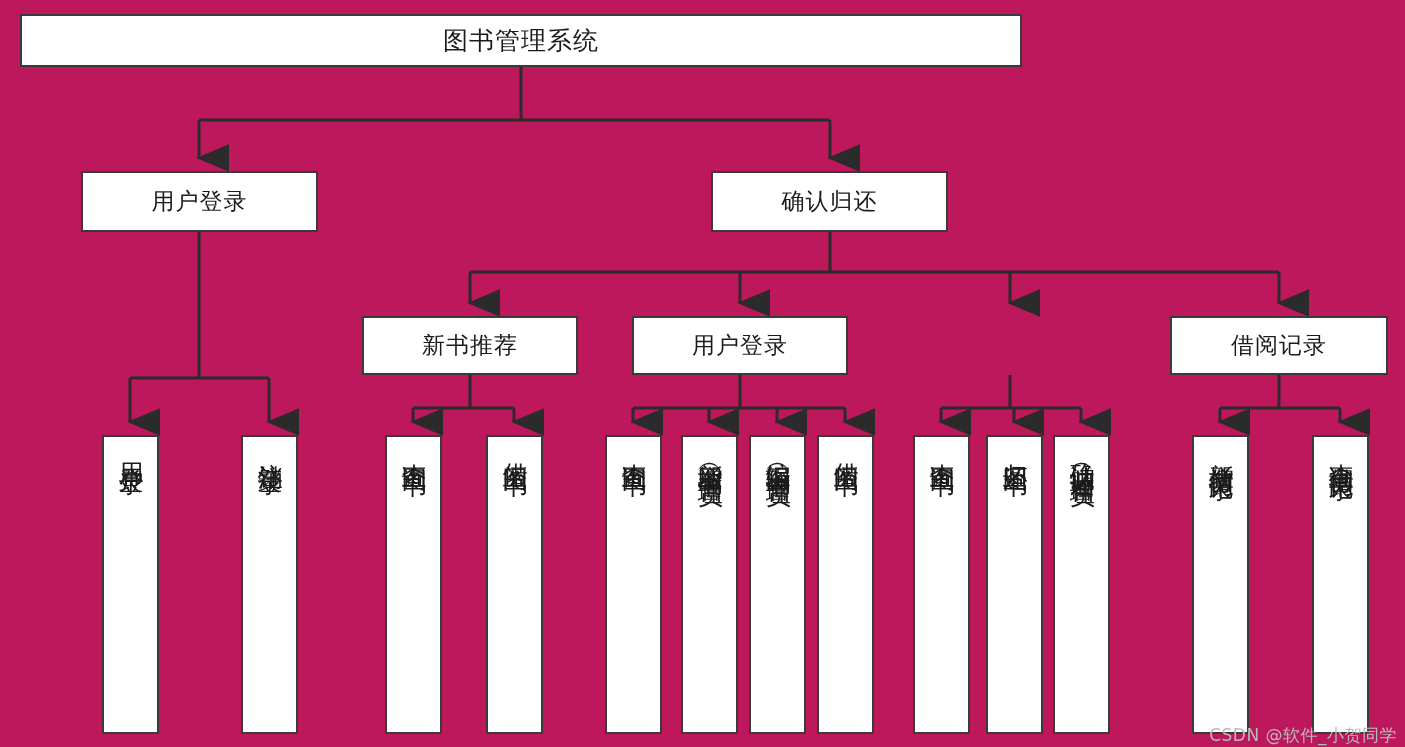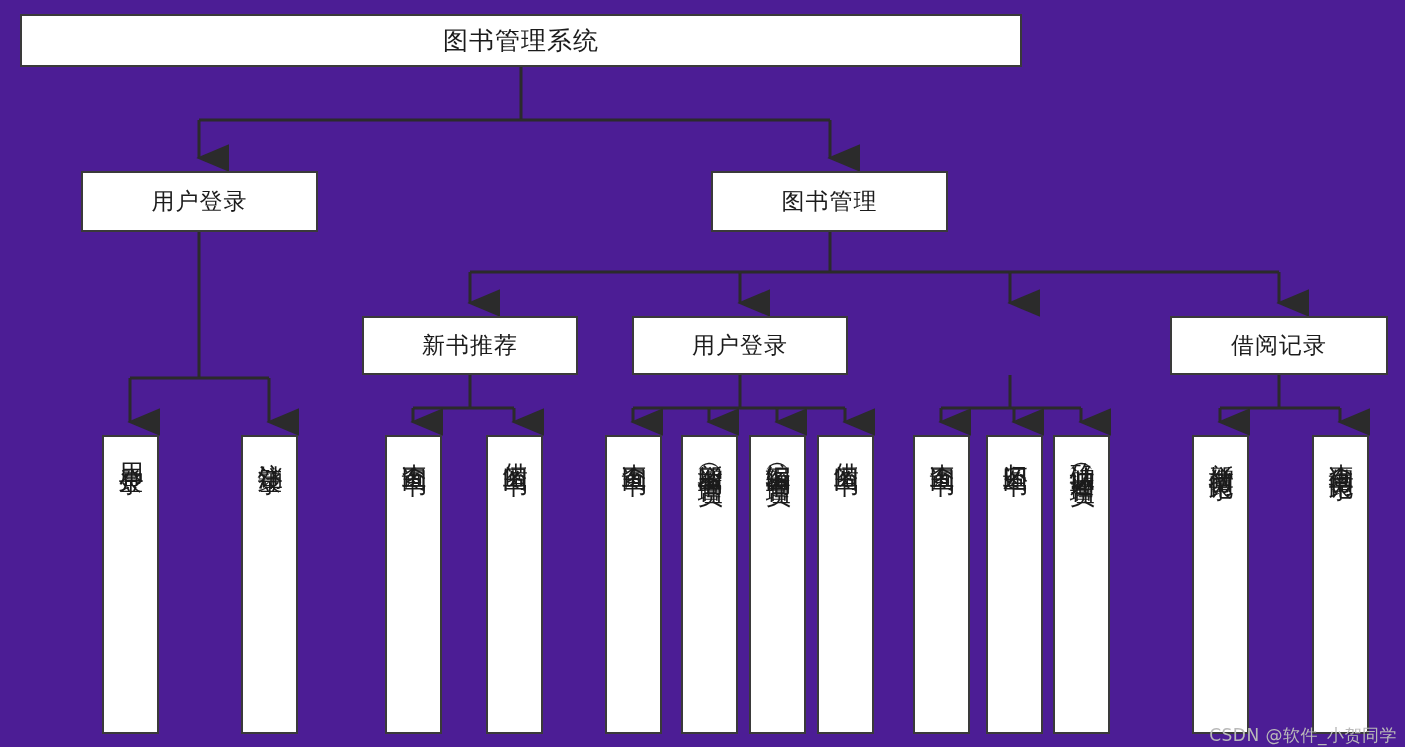--- a/index.html
+++ b/index.html
@@ -69,21 +69,21 @@
     font-size: 17px;
     color: #b9b9b9;
     letter-spacing: 0.5px;
     z-index: 5;
     white-space: nowrap;
   }
 </style>
 </head>
 <body>
 
-<div id="canvas" style="background: #4c1d95;">
+<div id="canvas" style="background: #be185d;">
 
   <svg id="wires" viewBox="0 0 1405 747" xmlns="http://www.w3.org/2000/svg">
     <defs>
       <marker id="arrow" viewBox="0 0 12 12" refX="6" refY="11" markerWidth="11" markerHeight="11" orient="auto-start-reverse">
         <path d="M 1 0 L 11 0 L 6 12 Z" fill="#2b2b2b"></path>
       </marker>
     </defs>
     <g stroke="#2b2b2b" stroke-width="3" fill="none" stroke-linecap="butt">
 
       <path d="M 521 67 L 521 120"></path>
@@ -129,21 +129,21 @@
   </svg>
 
   <div class="node level-0" id="n-root" style="left: 20px; top: 14px; width: 1002px; height: 53px;">
     <span class="lbl">图书管理系统</span>
   </div>
 
   <div class="node level-1" id="n-l1-0" style="left: 81px; top: 171px; width: 237px; height: 61px;">
     <span class="lbl">用户登录</span>
   </div>
   <div class="node level-1" id="n-l1-1" style="left: 711px; top: 171px; width: 237px; height: 61px;">
-    <span class="lbl">图书管理</span>
+    <span class="lbl">确认归还</span>
   </div>
 
   <div class="node level-2" id="n-l2-0" style="left: 362px; top: 316px; width: 216px; height: 59px;">
     <span class="lbl">新书推荐</span>
   </div>
   <div class="node level-2" id="n-l2-1" style="left: 632px; top: 316px; width: 216px; height: 59px;">
     <span class="lbl">用户登录</span>
   </div>
   <div class="node level-2" id="n-l2-3" style="left: 1170px; top: 316px; width: 218px; height: 59px; align-items: center;">
     <span class="lbl">借阅记录</span>

